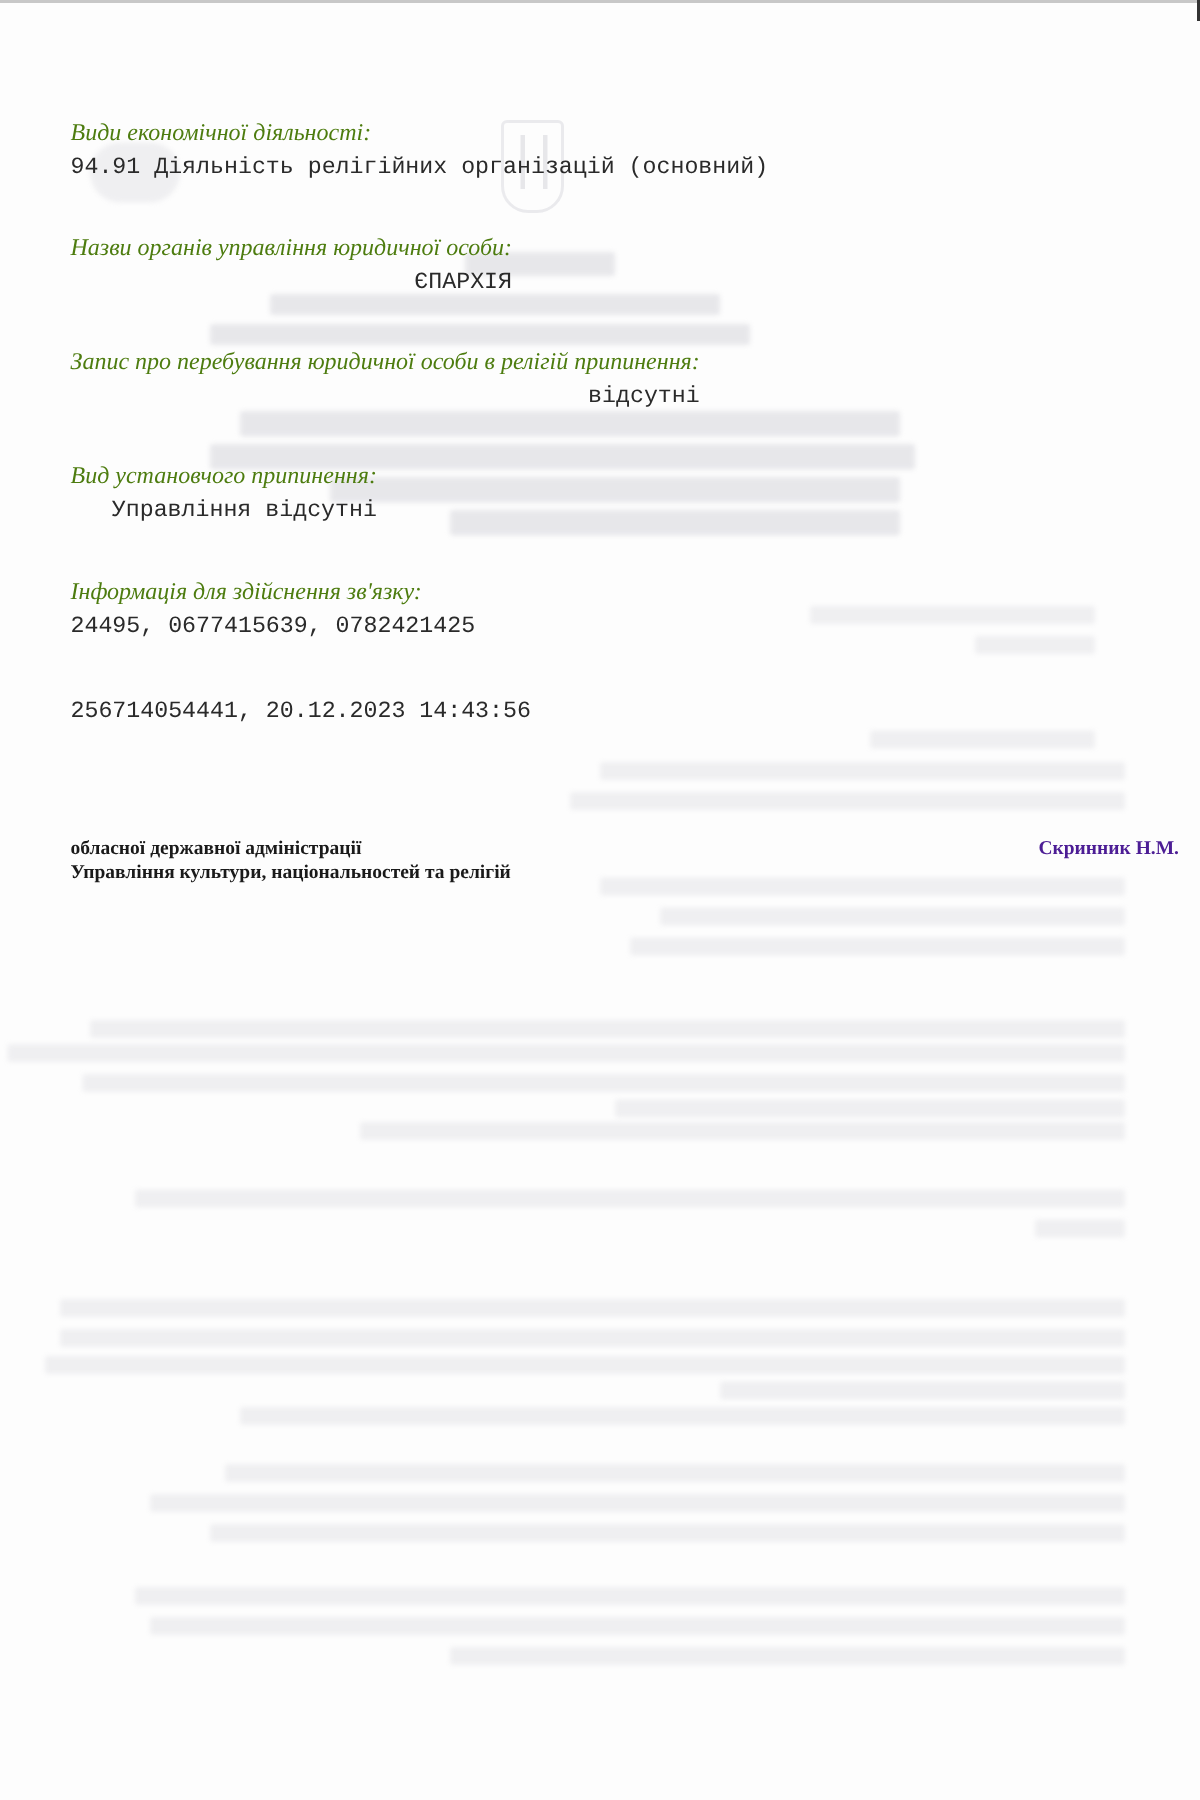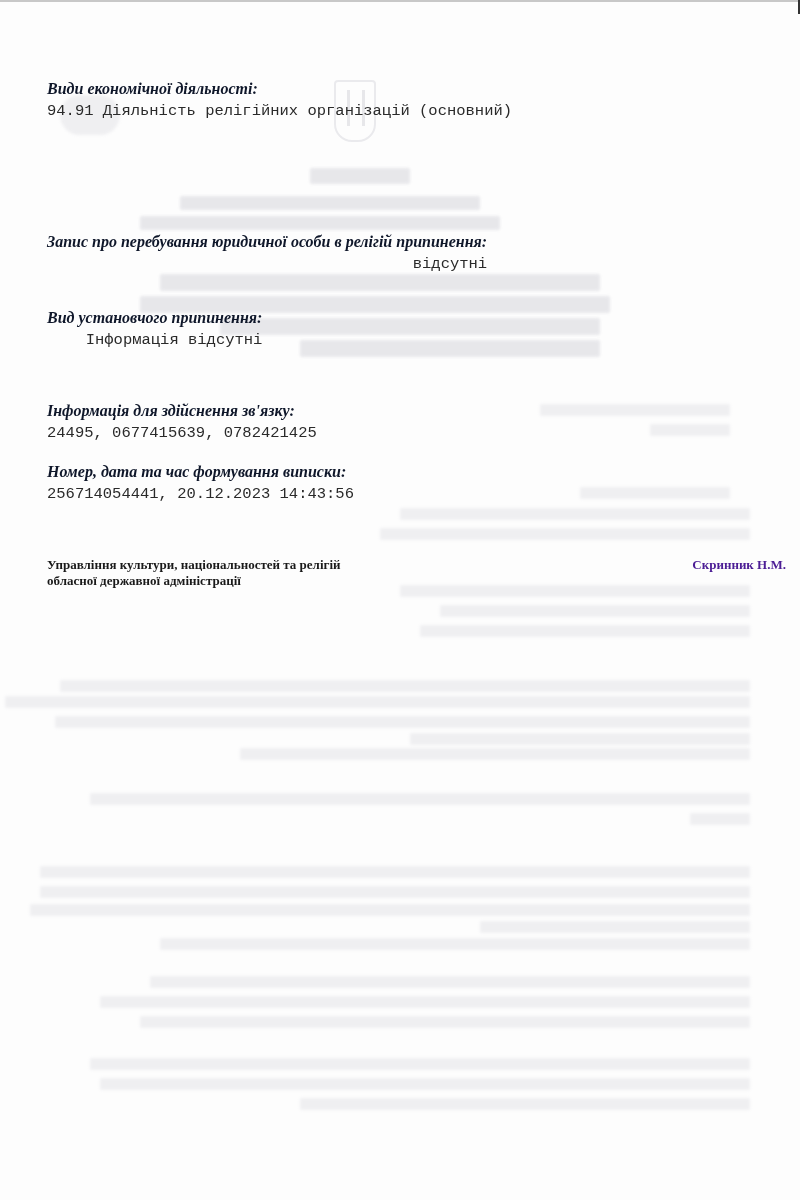--- a/index.html
+++ b/index.html
@@ -51,24 +51,24 @@
       border-left: 3px solid #e2e2e6;
       border-right: 3px solid #e2e2e6;
     }
 
     .field {
       position: absolute;
       left: 47px;
     }
     .field-label {
       font-family: "Liberation Serif", serif;
-      font-weight: bold;
+      font-weight: normal;
       font-style: italic;
       font-size: 16px;
-      color: #0f172a;
+      color: #4d7c0f;
       line-height: 20px;
       white-space: nowrap;
     }
     .field-value {
       font-family: "Liberation Mono", monospace;
       font-size: 15.5px;
       color: #2a2a2a;
       line-height: 20px;
       margin-top: 2px;
       white-space: nowrap;
@@ -137,39 +137,40 @@
   <div class="ghost light" style="left:100px;top:1078px;width:650px;height:12px;"></div>
   <div class="ghost light" style="left:300px;top:1098px;width:450px;height:12px;"></div>
 </div>
 
 <div class="field" style="top:79px;">
   <div class="field-label">Види економічної діяльності:</div>
   <div class="field-value">94.91 Діяльність релігійних організацій (основний)</div>
 </div>
 
 <div class="field" style="top:156px;">
+  <div class="field-label">Назви органів управління юридичної особи:</div>
+  <div class="field-value">ЄПАРХІЯ</div>
 </div>
 
 <div class="field" style="top:232px;">
   <div class="field-label">Запис про перебування юридичної особи в релігій припинення:</div>
   <div class="field-value">відсутні</div>
 </div>
 
 <div class="field" style="top:308px;">
   <div class="field-label">Вид установчого припинення:</div>
-  <div class="field-value">Інформація відсутні</div>
+  <div class="field-value">Управління відсутні</div>
 </div>
 
-<div class="field" style="top:385px;margin-top:16px;">
+<div class="field" style="top:385px;">
   <div class="field-label">Інформація для здійснення зв'язку:</div>
   <div class="field-value">24495, 0677415639, 0782421425</div>
 </div>
 
 <div class="field" style="top:462px;">
-  <div class="field-label">Номер, дата та час формування виписки:</div>
   <div class="field-value">256714054441, 20.12.2023 14:43:56</div>
 </div>
 
 <div class="footer-org">
+  <div>обласної державної адміністрації</div>
   <div>Управління культури, національностей та релігій</div>
-  <div>обласної державної адміністрації</div>
 </div>
 <div class="footer-signer">Скринник Н.М.</div>
 
 </body></html>

